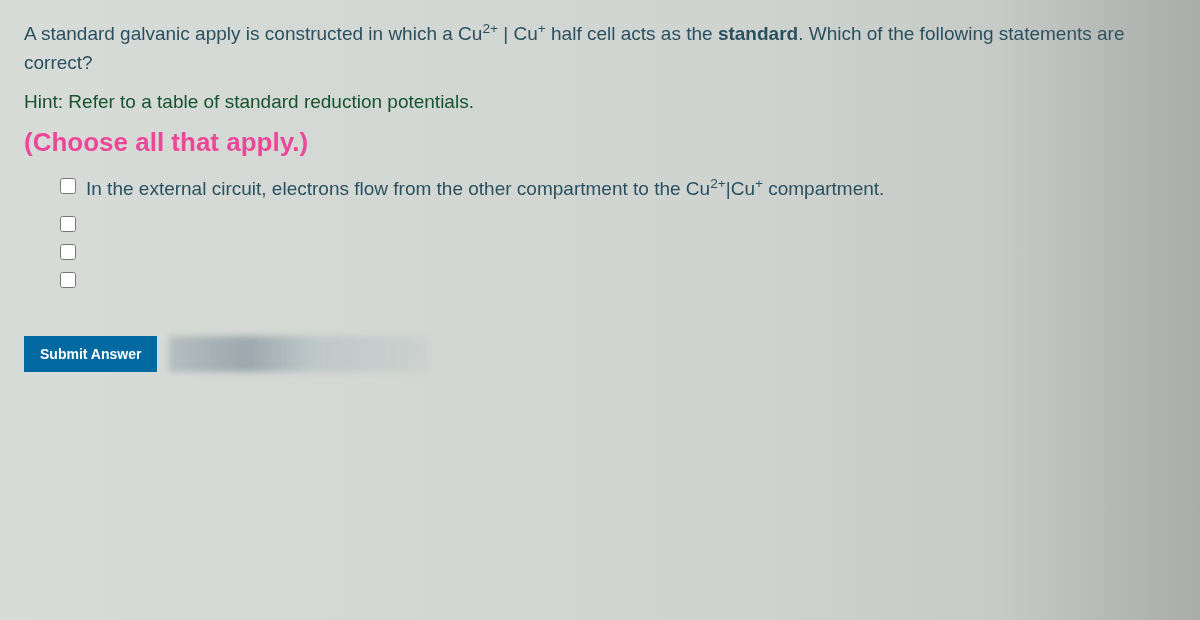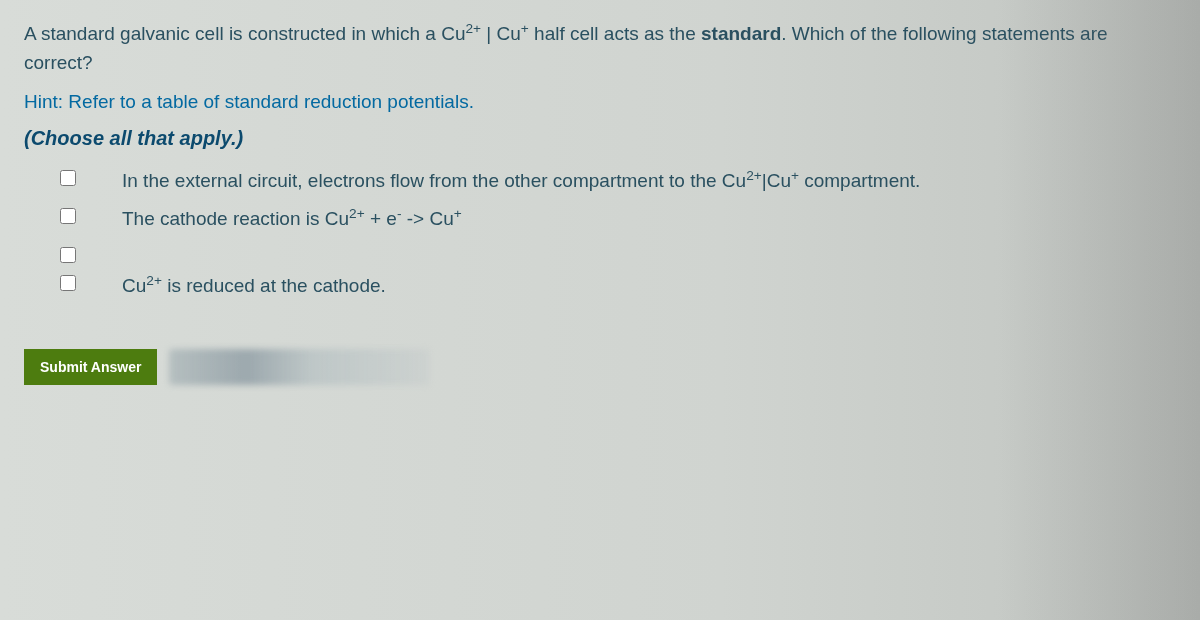--- a/index.html
+++ b/index.html
@@ -18,38 +18,36 @@
       overflow: hidden;
     }
     .question-text {
       font-size: 19px;
       color: #2a5060;
       line-height: 1.5;
       margin-bottom: 14px;
     }
     .hint-text {
       font-size: 19px;
-      color: #0369a1;
+      color: #14532d;
       margin-bottom: 14px;
     }
     .instruction-text {
-      font-size: 20px;
+      font-size: 26px;
       font-weight: bold;
-      font-style: italic;
-      color: #0c4a6e;
+      color: #ec4899;
       margin-bottom: 16px;
     }
     .options-container {
       margin-left: 36px;
     }
     .option-row {
       display: flex;
       align-items: flex-start;
       margin-bottom: 8px;
-      gap: 36px;
     }
     .option-checkbox {
       width: 16px;
       height: 16px;
       margin-right: 10px;
       margin-top: 4px;
       flex-shrink: 0;
       cursor: pointer;
     }
     .option-label {
@@ -62,21 +60,21 @@
       vertical-align: super;
       line-height: 0;
     }
     .submit-row {
       margin-top: 48px;
       display: flex;
       align-items: center;
       gap: 12px;
     }
     .submit-btn {
-      background-color: #4d7c0f;
+      background-color: #0369a1;
       color: #ffffff;
       border: none;
       padding: 10px 16px;
       font-size: 14px;
       font-weight: bold;
       font-family: Verdana, Geneva, sans-serif;
       cursor: pointer;
     }
     .smudge {
       width: 260px;
@@ -92,52 +90,46 @@
       width: 200px;
       height: 100%;
       background: linear-gradient(to left, rgba(100,100,100,0.25), rgba(100,100,100,0) );
       pointer-events: none;
     }
   </style>
 </head>
 <body>
 
 <div class="question-text">
-  <span>A standard galvanic cell is constructed in which a </span><span>Cu</span><sup>2+</sup><span> | </span><span>Cu</span><sup>+</sup><span> half cell acts as the </span><b>standard</b><span>. Which of the following statements are correct?</span>
+  <span>A standard galvanic apply is constructed in which a </span><span>Cu</span><sup>2+</sup><span> | </span><span>Cu</span><sup>+</sup><span> half cell acts as the </span><b>standard</b><span>. Which of the following statements are correct?</span>
 </div>
 
 <div class="hint-text">Hint: Refer to a table of standard reduction potentials.</div>
 
 <div class="instruction-text">(Choose all that apply.)</div>
 
 <div class="options-container">
 
   <div class="option-row">
     <input type="checkbox" class="option-checkbox" style="">
     <span class="option-label">
       <span>In the external circuit, electrons flow from the other compartment to the </span><span>Cu</span><sup>2+</sup><span>|</span><span>Cu</span><sup>+</sup><span> compartment.</span>
     </span>
   </div>
 
   <div class="option-row">
     <input type="checkbox" class="option-checkbox" style="">
-    <span class="option-label">
-      <span>The cathode reaction is </span><span>Cu</span><sup>2+</sup><span> + e</span><sup>-</sup><span> -&gt; </span><span>Cu</span><sup>+</sup>
-    </span>
   </div>
 
   <div class="option-row">
     <input type="checkbox" class="option-checkbox" style="">
   </div>
 
   <div class="option-row">
     <input type="checkbox" class="option-checkbox" style="">
-    <span class="option-label">
-      <span>Cu</span><sup>2+</sup><span> is reduced at the cathode.</span>
-    </span>
   </div>
 
 
 </div>
 
 <div class="submit-row">
   <button class="submit-btn">Submit Answer</button>
   <div class="smudge"></div>
 </div>
 

